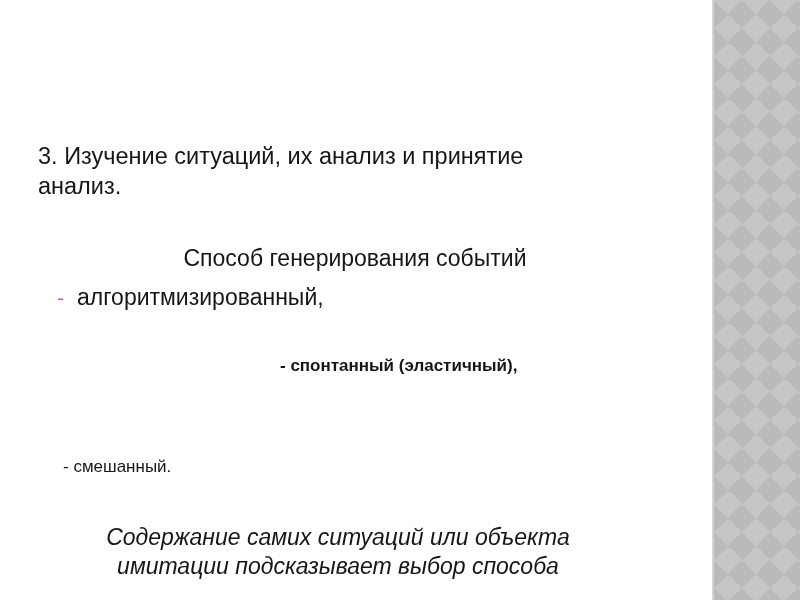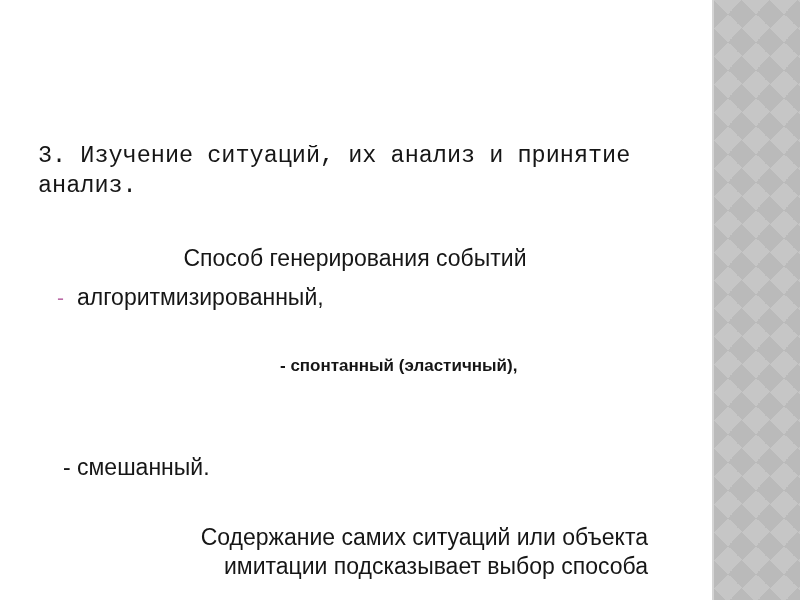--- a/index.html
+++ b/index.html
@@ -30,21 +30,20 @@
   }
 
   .title {
     position: absolute;
     left: 38px;
     top: 141px;
     width: 660px;
     font-size: 23.5px;
     line-height: 30px;
     white-space: nowrap;
-    font-family: Liberation Mono, monospace;
   }
 
   .heading-row {
     position: absolute;
     left: 38px;
     top: 244px;
     width: 634px;
     text-align: center;
     font-size: 23px;
     line-height: 28px;
@@ -76,32 +75,33 @@
     font-size: 17px;
     line-height: 28px;
     white-space: nowrap;
     font-weight: bold;
   }
 
   .bullet3 {
     position: absolute;
     left: 63px;
     top: 453px;
-    font-size: 23px;
+    font-size: 17px;
     line-height: 28px;
     white-space: nowrap;
     text-align: center;
   }
 
   .note {
     position: absolute;
     left: 28px;
     top: 523px;
     width: 620px;
-    text-align: right;
+    text-align: center;
+    font-style: italic;
     font-size: 23px;
     line-height: 29px;
   }
 </style>
 </head>
 <body>
 
 <div class="slide">
 
   <div class="strip"></div>

